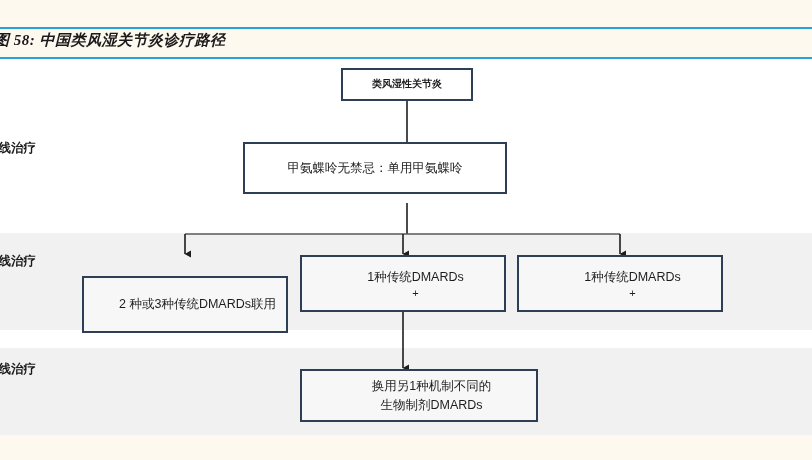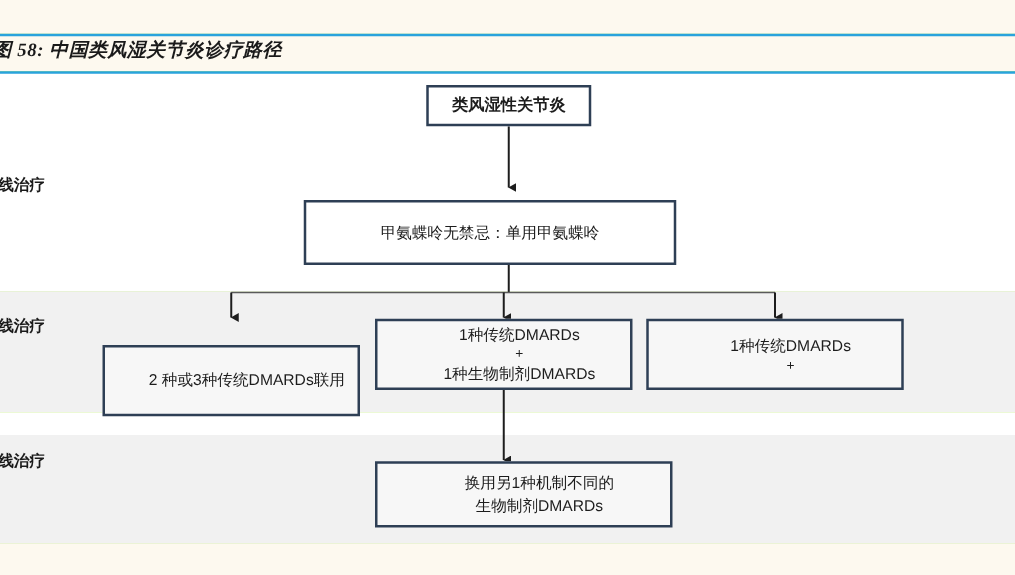--- a/index.html
+++ b/index.html
@@ -78,22 +78,22 @@
     display: flex;
     align-items: center;
     justify-content: center;
     text-align: center;
     color: #1d1d1d;
     line-height: 1.45;
     font-size: 12.5px;
   }
   .node.onGray { background: #f7f7f7; padding-left: 25px; }
 
-  #node-root   { left: 341px; top: 68px;  width: 132px; height: 33px; font-size: 13px; font-weight: bold; background:#fff; }
-  #node-first  { left: 243px; top: 160px; width: 298px; height: 52px; }
+  #node-root   { left: 341px; top: 68px;  width: 132px; height: 33px; font-size: 10px; font-weight: bold; background:#fff; }
+  #node-first  { left: 243px; top: 142px; width: 264px; height: 52px; }
   #node-2a     { left: 82px;  top: 255px; width: 206px; height: 57px; margin-top: 21px; }
   #node-2b     { left: 300px; top: 255px; width: 206px; height: 57px; }
   #node-2c     { left: 517px; top: 255px; width: 206px; height: 57px; }
   #node-third  { left: 300px; top: 369px; width: 238px; height: 53px; }
 
   .node .lines { padding: 0 8px; }
   .node .plus  { line-height: 1.1; font-size: 11px; }
 
   
   #connectors {
@@ -158,21 +158,20 @@
   </div>
 
   <div class="node onGray" id="node-2a">
     <span class="lines">2 种或3种传统DMARDs联用</span>
   </div>
 
   <div class="node onGray" id="node-2b">
     <div class="lines">
       <div>1种传统DMARDs</div>
       <div class="plus">+</div>
-      <div>1种生物制剂DMARDs</div>
     </div>
   </div>
 
   <div class="node onGray" id="node-2c">
     <div class="lines">
       <div>1种传统DMARDs</div>
       <div class="plus">+</div>
     </div>
   </div>
 

